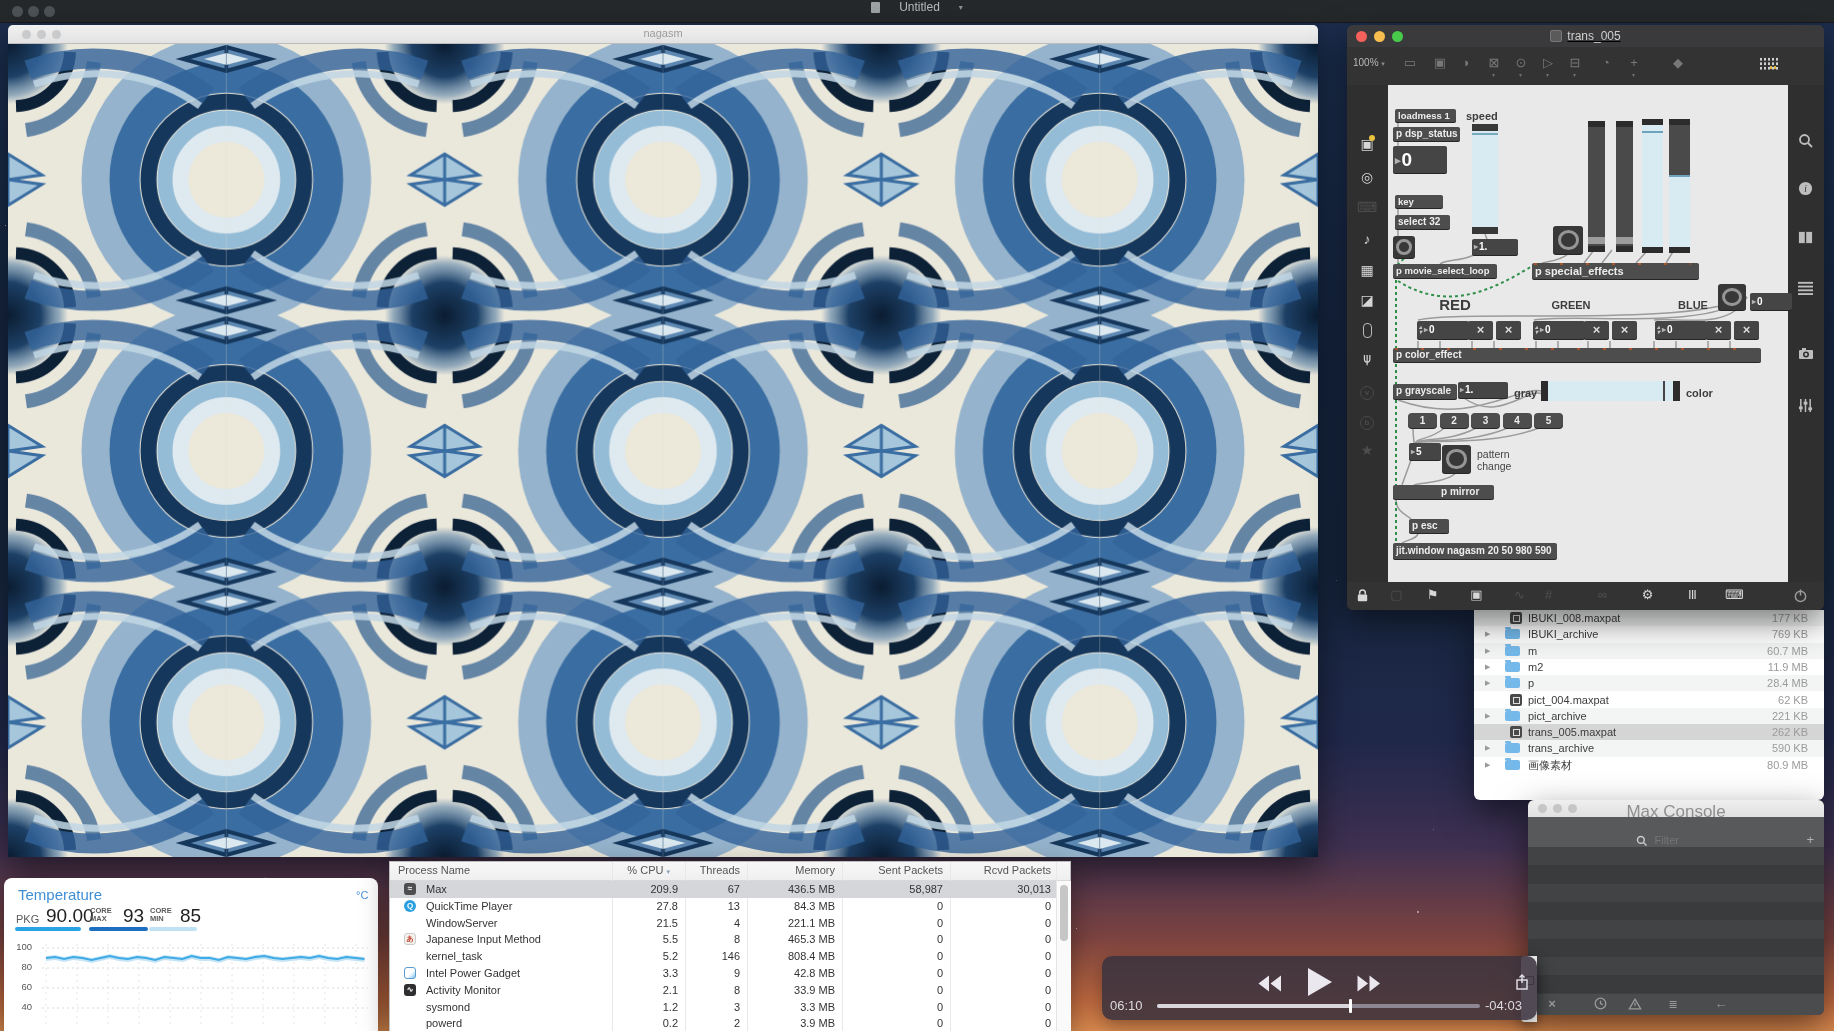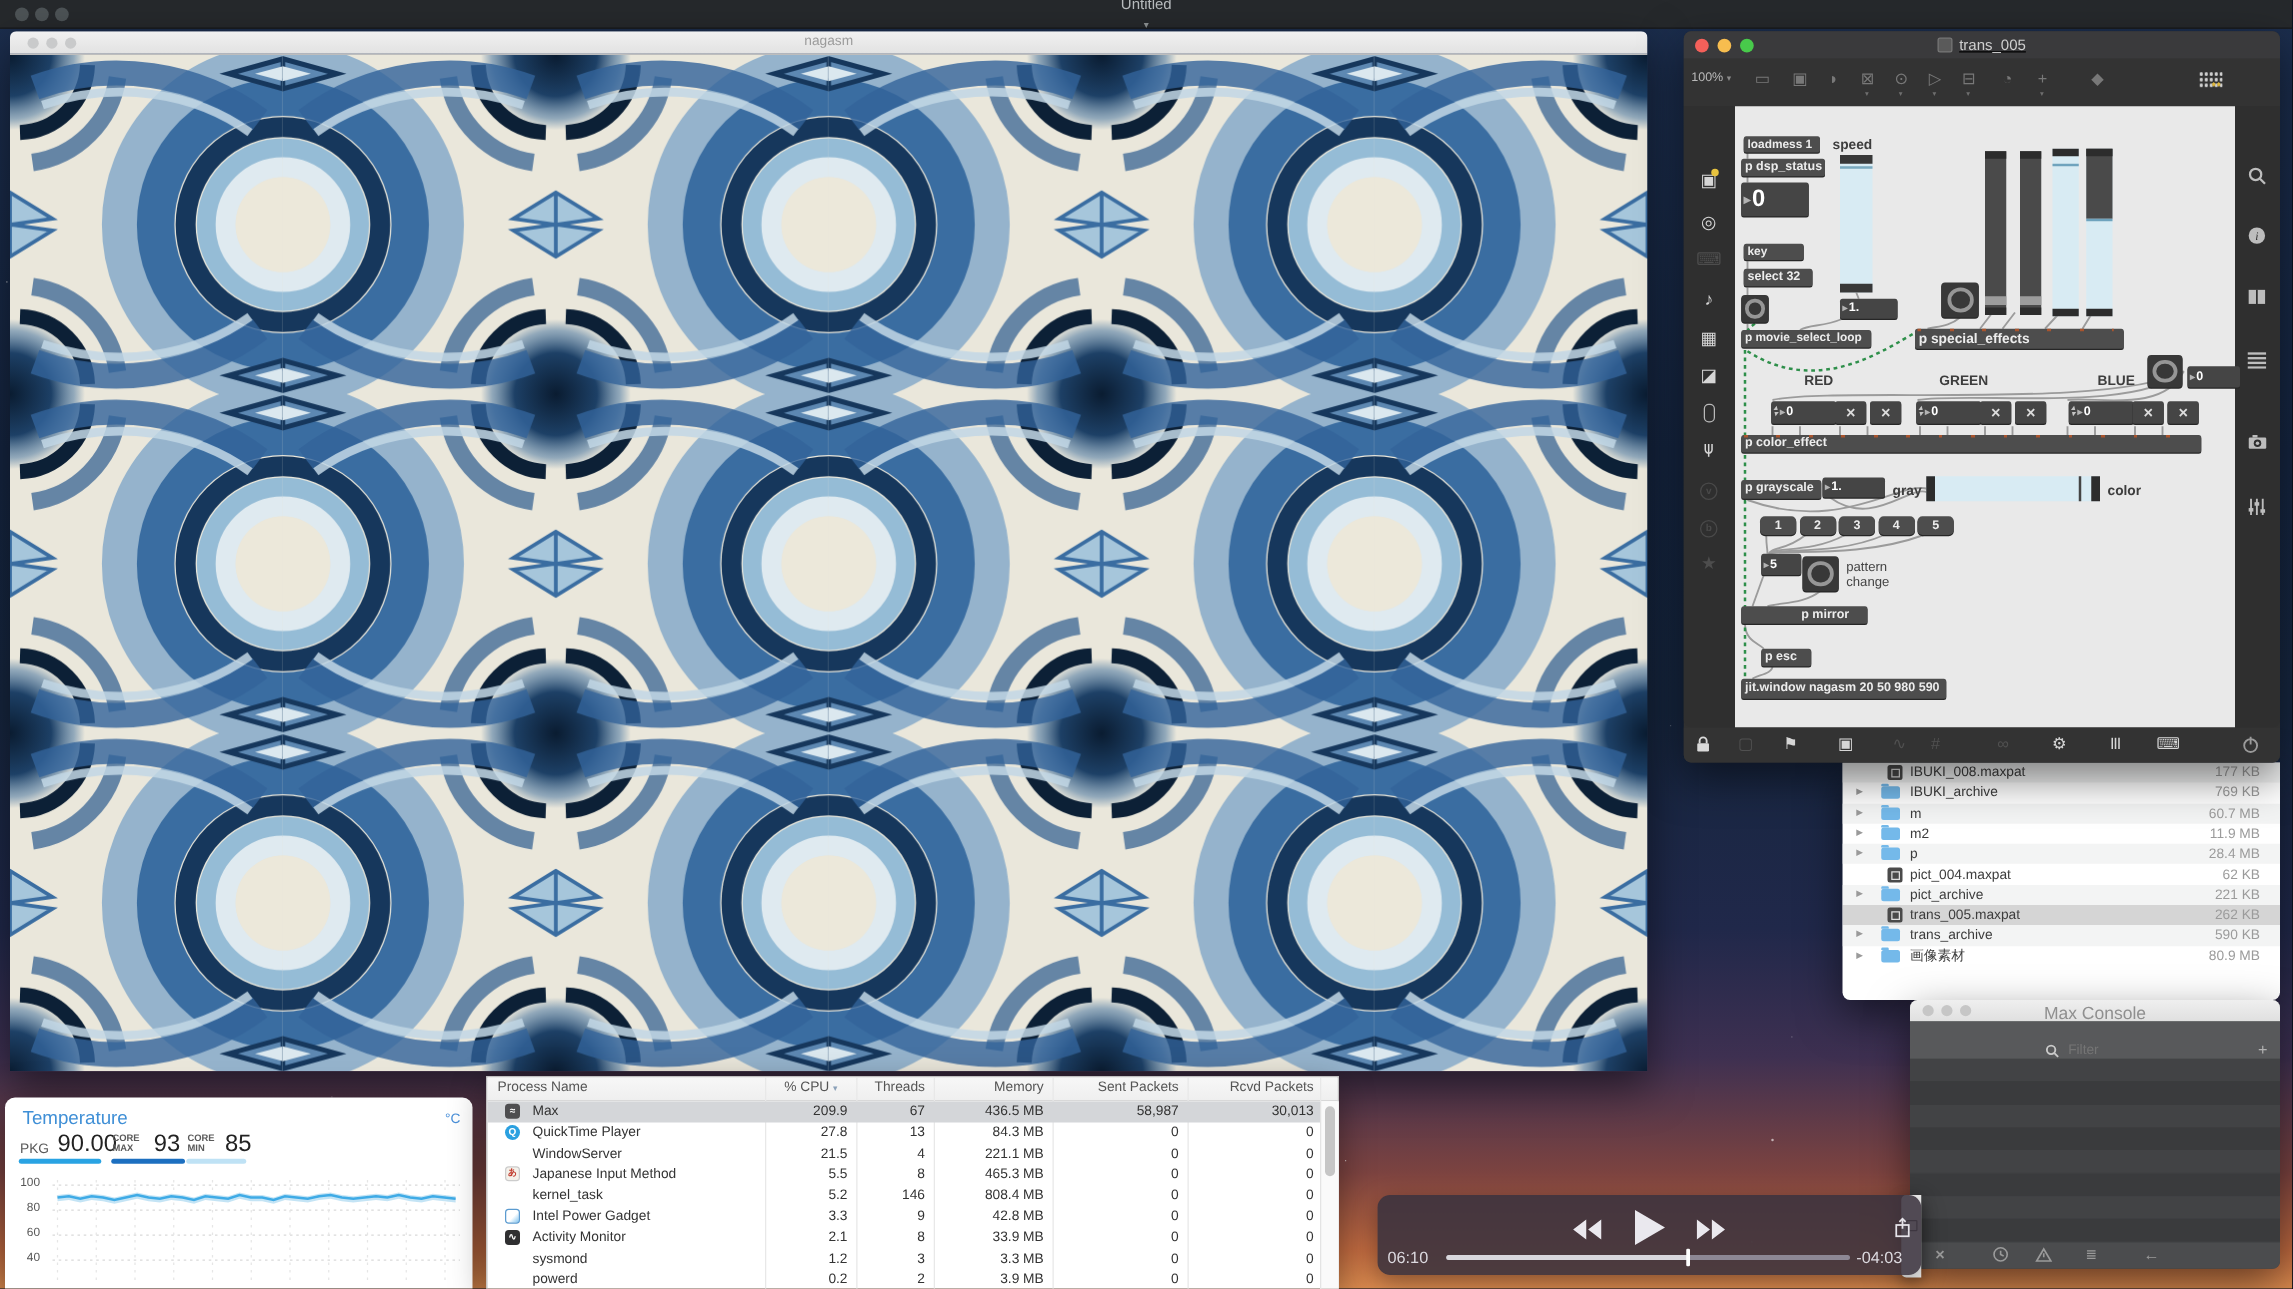--- a/index.html
+++ b/index.html
@@ -165,21 +165,21 @@
       <i class="star" style="left:1677px;top:563px;width:1px;height:1px;opacity:0.72"></i>
       <i class="star" style="left:54px;top:720px;width:1px;height:1px;opacity:0.54"></i>
       <i class="star" style="left:265px;top:877px;width:1px;height:1px;opacity:0.36"></i>
       <i class="star" style="left:476px;top:34px;width:1px;height:1px;opacity:0.73"></i>
     </div>
 
   <div class="a" style="left:0;top:0;width:1834px;height:22px;background:#26292c;border-bottom:1px solid #17191b;z-index:6;">
     <span class="tl" style="left:12px;top:5.5px;width:11px;height:11px;background:#4d5356;"></span>
     <span class="tl" style="left:28px;top:5.5px;width:11px;height:11px;background:#4d5356;"></span>
     <span class="tl" style="left:44px;top:5.5px;width:11px;height:11px;background:#4d5356;"></span>
-    <div class="a" style="left:0;top:0;width:100%;height:14px;display:flex;align-items:center;justify-content:center;gap:5px;flex-direction:column;">
+    <div class="a" style="left:0;top:0;width:100%;height:14px;display:flex;align-items:center;justify-content:center;gap:19px;">
       <span style="width:9px;height:11px;background:#9fa4a6;border-radius:1px;display:inline-block;"></span>
       <span style="font-size:12px;color:#b9bdbf;">Untitled</span>
       <span style="font-size:8px;color:#8f9496;">▾</span>
     </div>
   </div>
 
   <div class="win" style="left:8px;top:25px;width:1310px;height:832px;border-radius:5px 5px 0 0;z-index:10;">
     <div class="a" style="left:0;top:0;width:1310px;height:18px;background:linear-gradient(#f1f1f1,#e2e2e2);border-radius:5px 5px 0 0;border-bottom:1px solid #bdbdbd;">
       <span class="tl" style="left:14px;top:4.5px;width:9px;height:9px;background:#c9cacb;"></span>
       <span class="tl" style="left:29px;top:4.5px;width:9px;height:9px;background:#c9cacb;"></span>
@@ -480,21 +480,21 @@
     <div class="mx-obj" style="left:1532px;top:263px;width:161px;height:16px;font-size:11px;line-height:16px;">p special_effects</div>
     <div class="inlets" style="left:1534px;top:263px;width:157px;"></div>
 
     <div class="mx-btn" style="left:1718px;top:284px;width:28px;height:26px;"></div>
     <div class="mx-num" style="left:1750px;top:293px;width:38px;height:17px;">
       <span class="tri">▸</span>
         <span>0</span>
     </div>
 
     <div id="rgb-area">
-        <div class="lbl" style="left:1417px;top:299px;width:76px;text-align:center;font-size:11px;">RED</div>
+        <div class="lbl" style="left:1417px;top:299px;width:76px;text-align:center;font-size:15px;">RED</div>
         <div class="mx-num" style="left:1417px;top:321px;width:48px;height:18px;">
           <span class="ud">
             <i>▴</i>
             <i>▾</i>
           </span>
           <span class="tri">▸</span>
           <span>0</span>
         </div>
         <div class="mx-x" style="left:1468px;top:321px;width:25px;height:18px;">×</div>
         <div class="mx-x" style="left:1496px;top:321px;width:25px;height:18px;">×</div>
@@ -705,21 +705,21 @@
     <div class="a" style="left:666px;top:19px;width:14px;height:151px;background:#fafafa;border-left:1px solid #e4e4e4;">
       <div style="position:absolute;left:2.5px;top:4px;width:8px;height:56px;background:#c6c6c6;border-radius:4px;"></div>
     </div>
   </div>
 
   <div class="win" style="left:1528px;top:800px;width:296px;height:215px;border-radius:6px;overflow:hidden;z-index:30;background:#3f4042;">
     <div class="a" style="left:0;top:0;width:296px;height:17px;background:linear-gradient(#efefef,#e0e0e0);border-bottom:1px solid #bdbdbd;">
       <span class="tl" style="left:10px;top:4px;width:9px;height:9px;background:#c6c6c6;"></span>
       <span class="tl" style="left:25px;top:4px;width:9px;height:9px;background:#c6c6c6;"></span>
       <span class="tl" style="left:40px;top:4px;width:9px;height:9px;background:#c6c6c6;"></span>
-      <div class="a" style="left:0;top:2px;width:100%;text-align:center;font-size:14px;color:#8f8f8f;">Max Console</div>
+      <div class="a" style="left:0;top:2px;width:100%;text-align:center;font-size:17px;color:#8f8f8f;">Max Console</div>
     </div>
     <div class="a" style="left:0;top:17px;width:296px;height:30px;background:#58595b;display:flex;align-items:flex-end;justify-content:center;gap:5px;">
       <span style="display:inline-flex;">
         <svg width="12" height="12" viewBox="0 0 16 16">
             <circle cx="6.5" cy="6.5" r="4.5" fill="none" stroke="#cacaca" stroke-width="2"></circle>
             <line x1="10" y1="10" x2="14" y2="14" stroke="#cacaca" stroke-width="2"></line>
           </svg>
       </span>
       <input class="flt" style="width: 60px; font-size: 11px; color: rgb(221, 221, 221);" placeholder="Filter">
       <span style="position:absolute;right:10px;color:#b2b2b2;font-size:13px;">+</span>

